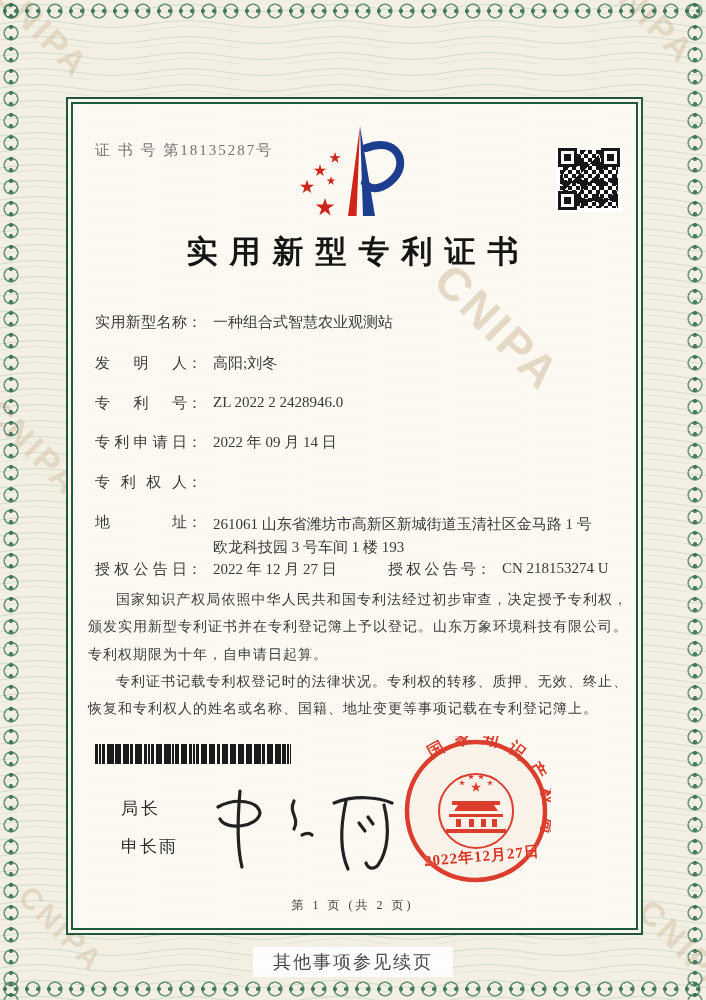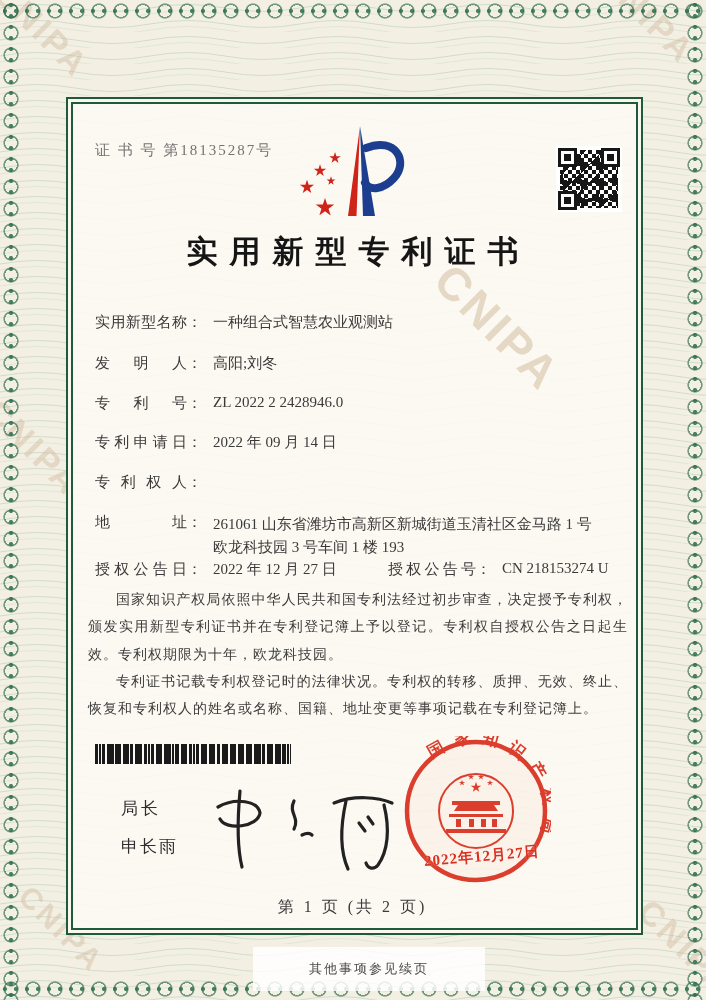--- a/index.html
+++ b/index.html
@@ -81,25 +81,25 @@
   .director{left:95px;top:797px;font-size:17px;letter-spacing:3px;color:#2e2e2e;margin-left:26px;}
   .director .d-name{margin-top:15px;letter-spacing:2px;}
 
   .sig{left:196px;top:773px;z-index:5;}
 
   .seal{left:401px;top:736px;width:150px;height:150px;z-index:6;opacity:.93;}
   .seal-date{left:396px;top:847px;width:172px;text-align:center;z-index:7;
     color:#d9301f;font-weight:bold;font-size:15px;letter-spacing:1px;
     transform:rotate(-5deg);text-shadow:0 0 2px rgba(255,255,255,.55);}
 
-  .page-info{left:66px;top:897px;width:573px;text-align:center;font-size:16px;
+  .page-info{left:66px;top:897px;width:573px;text-align:center;font-size:12px;
     letter-spacing:3px;color:#3c3c3c;}
 
-  .note{left:253px;top:947px;width:232px;text-align:center;font-size:13px;letter-spacing:2px;
-    color:#4a4a4a;background:rgba(255,255,255,.85);padding:13px 0;z-index:4;}
+  .note{left:253px;top:947px;width:200px;text-align:center;font-size:18px;letter-spacing:2px;
+    color:#4a4a4a;background:rgba(255,255,255,.85);padding:3px 0;z-index:4;}
 </style>
 </head>
 <body>
 
 <div class="page">
 
   <svg class="waves" width="706" height="1000">
     <defs>
       <pattern id="wv" width="150" height="16" patternUnits="userSpaceOnUse">
         <path d="M0 8 Q 37.5 1 75 8 T 150 8" fill="none" stroke="#cfdccc" stroke-width="1"></path>
@@ -224,21 +224,21 @@
           <span>公</span>
           <span>告</span>
           <span>号</span>
         </span>
         <span class="colon">：</span>
         <span class="val">CN 218153274 U</span>
     </span>
   </div>
 
   <div class="ct paras">
-    <p>国家知识产权局依照中华人民共和国专利法经过初步审查，决定授予专利权，颁发实用新型专利证书并在专利登记簿上予以登记。专利权自授权公告之日起生效。专利权期限为十年，欧龙科技园。</p>
+    <p>国家知识产权局依照中华人民共和国专利法经过初步审查，决定授予专利权，颁发实用新型专利证书并在专利登记簿上予以登记。山东万象环境科技有限公司。专利权期限为十年，自申请日起算。</p>
     <p>专利证书记载专利权登记时的法律状况。专利权的转移、质押、无效、终止、恢复和专利权人的姓名或名称、国籍、地址变更等事项记载在专利登记簿上。</p>
   </div>
 
   <div class="ct barcode"></div>
 
   <div class="ct director">
     <div>局长</div>
     <div class="d-name">申长雨</div>
   </div>
 

